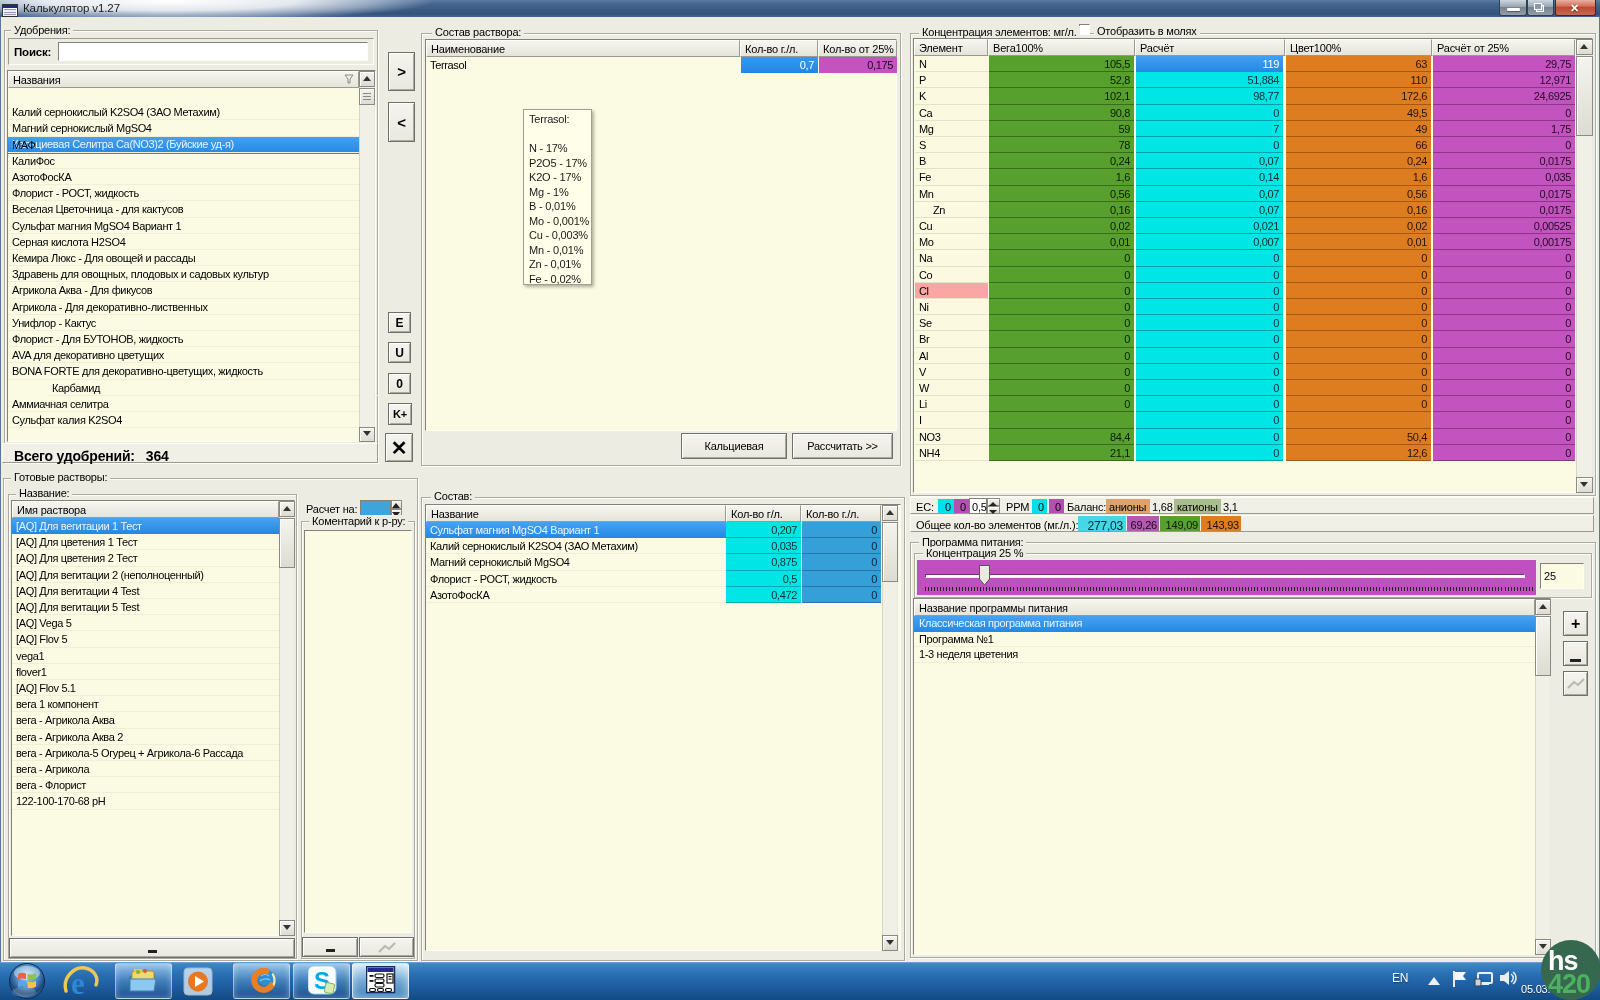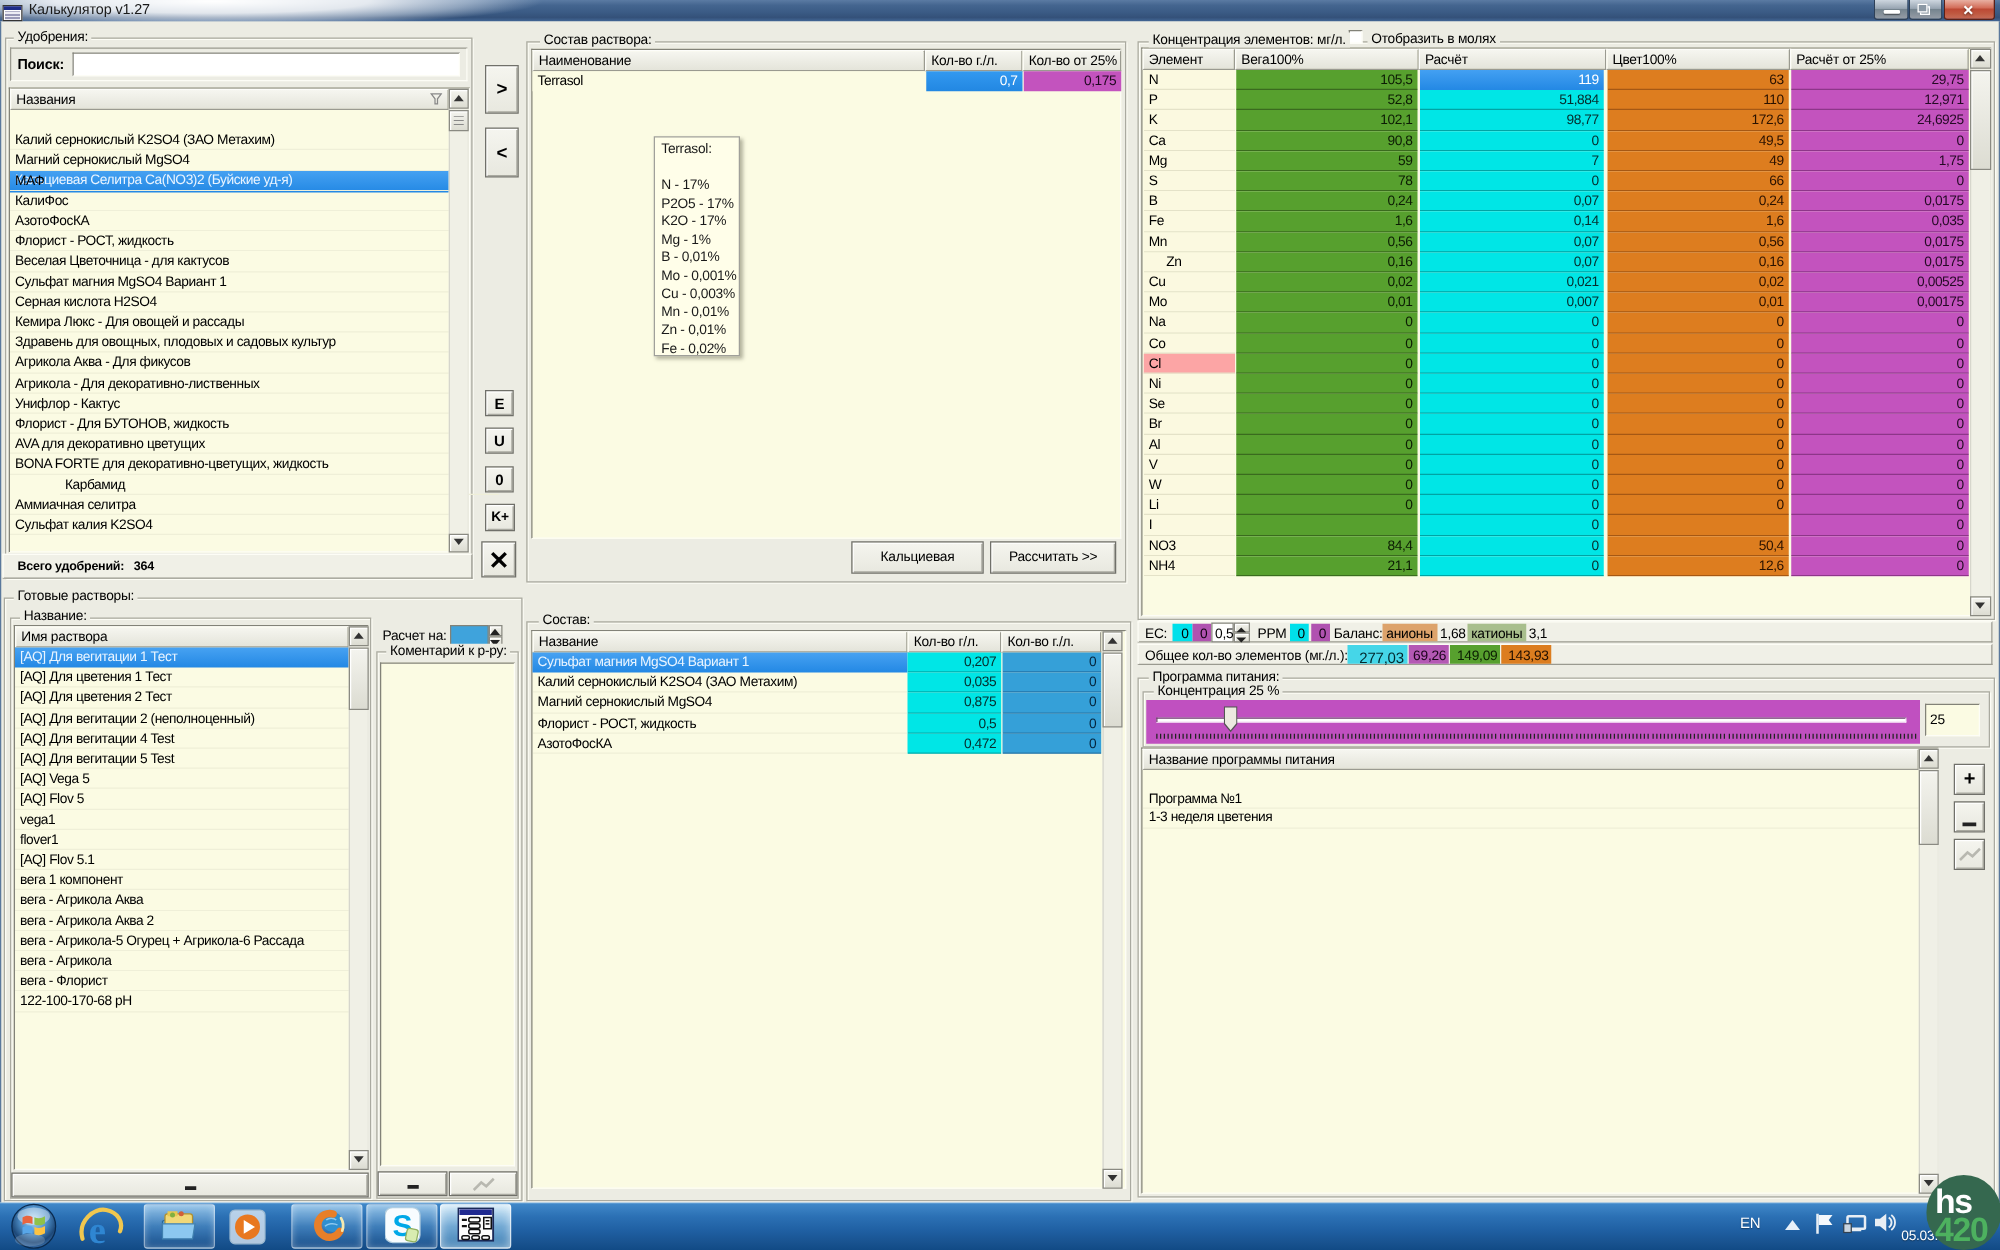--- a/index.html
+++ b/index.html
@@ -82,21 +82,21 @@
 <div class="sbtn" style="left:359px;top:71px;width:16px;height:16px;"><svg width="14" height="14">
         <path d="M7 4 L11 9 L3 9 Z" fill="#333"></path>
       </svg></div>
 <div class="abs" style="left:359px;top:88px;width:16px;height:17px;background:linear-gradient(180deg,#f4f4ee,#dcdcd2);border:1px solid #8a8a82;box-shadow:inset 1px 1px 0 #fff;">
       <div style="position:absolute;left:3px;top:4px;width:8px;height:7px;background:repeating-linear-gradient(180deg,#888 0,#888 1px,transparent 1px,transparent 3px);"></div>
     </div>
 <div class="sbtn" style="left:359px;top:427px;width:16px;height:15px;"><svg width="14" height="12">
         <path d="M7 8 L11 3 L3 3 Z" fill="#333"></path>
       </svg></div>
 <div class="abs" style="left:2px;top:443px;width:376px;height:20px;background:#f0f0e7;border:1px solid;border-color:#fdfdf6 #9a9a90 #9a9a90 #fdfdf6;"></div>
-<div class="abs" style="left:14px;top:448px;font-weight:bold;font-size:10px;z-index:2;">Всего удобрений:&nbsp;&nbsp;&nbsp;364</div>
+<div class="abs" style="left:14px;top:448px;font-weight:bold;font-size:14px;z-index:2;">Всего удобрений:&nbsp;&nbsp;&nbsp;364</div>
 <div class="btn" style="left:388px;top:52px;width:27px;height:39px;font-size:15px;font-weight:bold;padding-top:10px;">&gt;</div>
 <div class="btn" style="left:388px;top:102px;width:27px;height:40px;font-size:15px;font-weight:bold;padding-top:11px;">&lt;</div>
 <div class="btn" style="left:388px;top:312px;width:23px;height:21px;font-size:12px;font-weight:bold;padding-top:3px;">E</div>
 <div class="btn" style="left:388px;top:342px;width:23px;height:21px;font-size:12px;font-weight:bold;padding-top:3px;">U</div>
 <div class="btn" style="left:388px;top:373px;width:23px;height:21px;font-size:12px;font-weight:bold;padding-top:3px;">0</div>
 <div class="btn" style="left:388px;top:403px;width:24px;height:22px;font-size:11px;font-weight:bold;padding-top:4px;">K+</div>
 <div class="btn" style="left:385px;top:433px;width:28px;height:29px;font-size:20px;font-weight:bold;padding-top:2px;">✕</div>
 <div class="groupbox" style="left:421px;top:33px;width:480px;height:433px;"></div>
 <div class="gblabel" style="left:432px;top:26px;">Состав раствора:</div>
 <div class="sunken" style="left:425px;top:39px;width:472px;height:392px;"></div>
@@ -484,20 +484,21 @@
       <div style="position:absolute;left:591.7px;top:0;width:1px;height:4px;background:#222;"></div>
       <div style="position:absolute;left:594.8px;top:0;width:1px;height:4px;background:#222;"></div>
       <div style="position:absolute;left:597.8px;top:0;width:1px;height:4px;background:#222;"></div>
       <div style="position:absolute;left:600.8px;top:0;width:1px;height:4px;background:#222;"></div>
       <div style="position:absolute;left:603.9px;top:0;width:1px;height:4px;background:#222;"></div>
       <div style="position:absolute;left:606.9px;top:0;width:1px;height:4px;background:#222;"></div>
     </div>
 <div class="sunken" style="left:1540px;top:563px;width:44px;height:26px;font-size:11px;padding:6px 0 0 3px;">25</div>
 <div class="sunken" style="left:913px;top:598px;width:638px;height:357px;"></div>
 <div class="hdrcell" style="left:914px;top:599px;width:621px;height:17px;">Название программы питания</div>
+<div class="row sel" style="left:914px;top:616.0px;width:621px;height:15.5px;padding:1px 0 0 5px;">Классическая программа питания</div>
 <div class="row" style="left:914px;top:631.5px;width:621px;height:15.5px;padding:1px 0 0 5px;box-shadow:inset 0 -1px 0 #efefd8;">Программа №1</div>
 <div class="row" style="left:914px;top:647.0px;width:621px;height:15.5px;padding:1px 0 0 5px;box-shadow:inset 0 -1px 0 #efefd8;">1-3 неделя цветения</div>
 <div class="sb" style="left:1535px;top:599px;width:16px;height:356px;"></div>
 <div class="sbtn" style="left:1535px;top:599px;width:16px;height:16px;"><svg width="14" height="14">
         <path d="M7 4 L11 9 L3 9 Z" fill="#333"></path>
       </svg></div>
 <div class="abs" style="left:1535px;top:616px;width:16px;height:60px;background:linear-gradient(180deg,#f4f4ee,#dcdcd2);border:1px solid #8a8a82;box-shadow:inset 1px 1px 0 #fff;"></div>
 <div class="sbtn" style="left:1535px;top:939px;width:16px;height:16px;"><svg width="14" height="13">
         <path d="M7 9 L11 4 L3 4 Z" fill="#333"></path>
       </svg></div>

